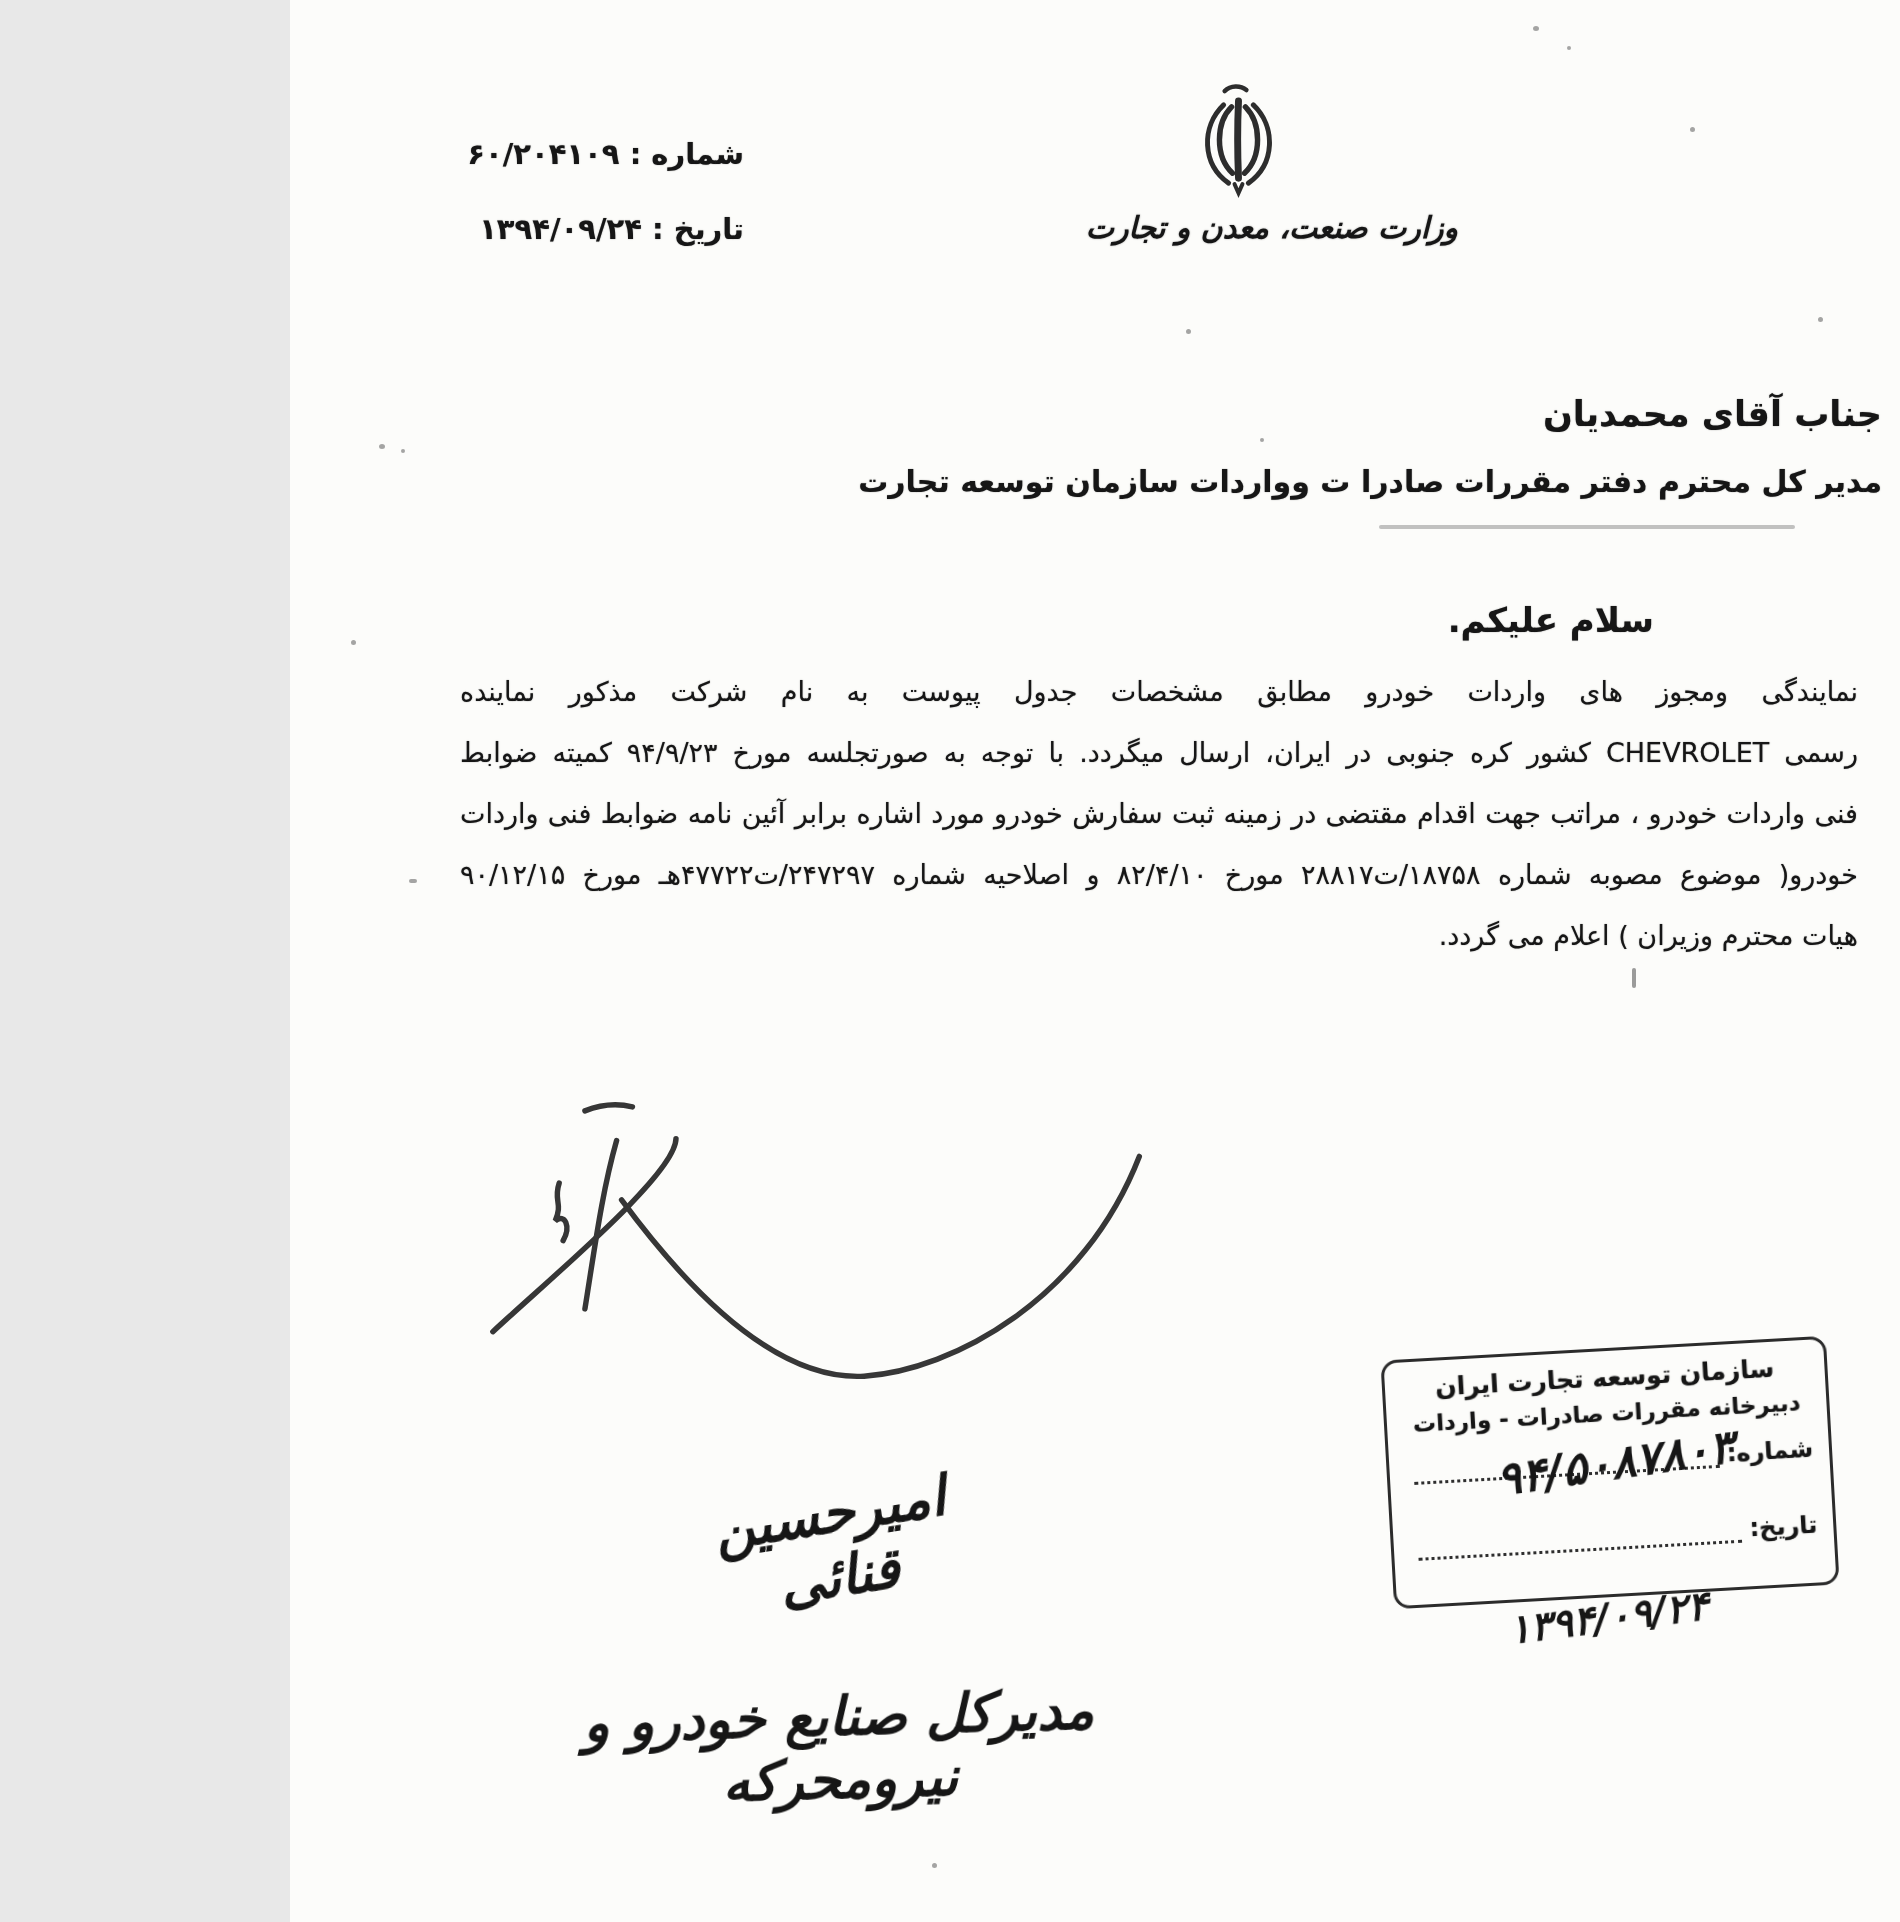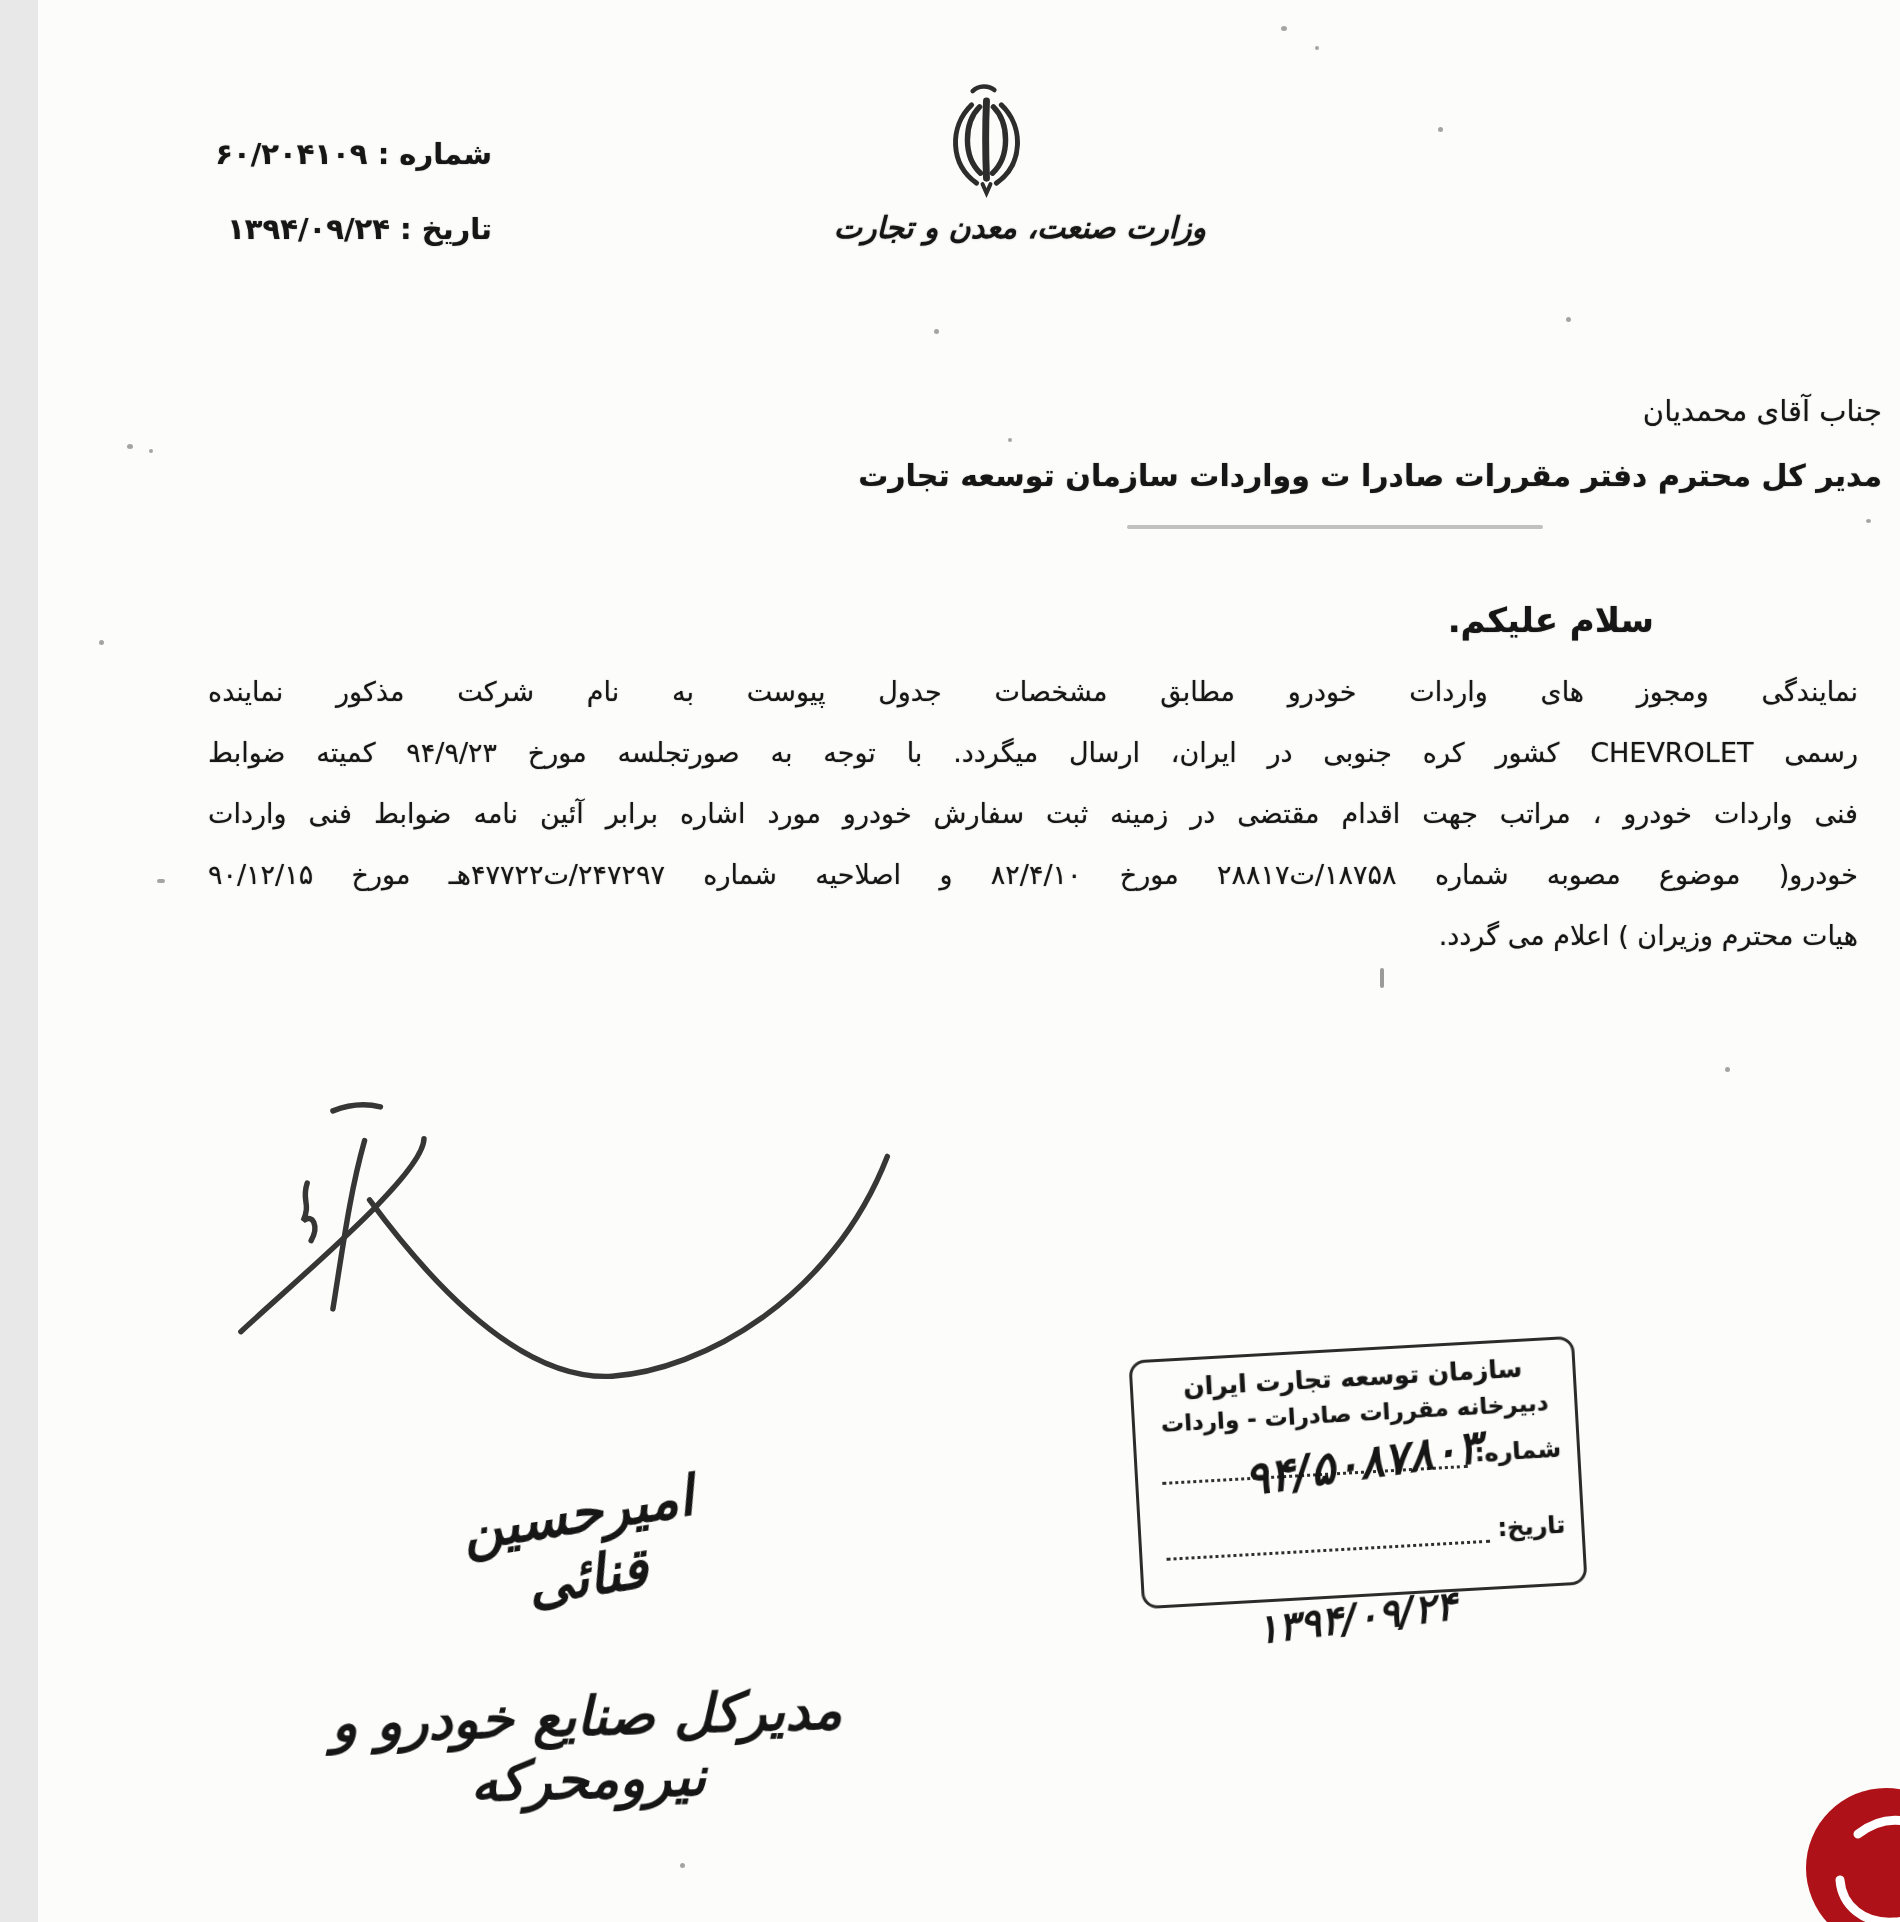--- a/index.html
+++ b/index.html
@@ -1,17 +1,17 @@
 <!DOCTYPE html>
 <html lang="fa" dir="rtl"><head>
 <meta charset="utf-8">
 <style>
   html,body{margin:0;padding:0;background:#e8e8e8;}
   .page{
-    position:relative; width:1862px; height:1923px; overflow:hidden;
+    position:relative; width:1610px; height:1923px; overflow:hidden;
     background:#fcfcfa;
     font-family:"DejaVu Sans", sans-serif;
     direction:rtl; color:#161616;
   }
   .soft{ text-shadow:0 0 1.2px rgba(25,25,25,.55); }
   .softer{ text-shadow:0 0 1.8px rgba(25,25,25,.45); }
 
   
   .meta{ position:absolute; left:117px; top:137px; width:337px; text-align:right; }
   .meta .row{ height:75px; font-size:29px; font-weight:600; letter-spacing:0.5px; }
@@ -19,21 +19,21 @@
   
   .emblem{ position:absolute; left:899px; top:81px; width:99px; height:129px; }
   .ministry{
     position:absolute; left:752px; top:210px; width:416px; text-align:right;
     font-size:30px; font-weight:700; font-style:italic; letter-spacing:1px;
     filter:blur(0.4px);
   }
 
   
   .recipient{ position:absolute; right:18px; top:394px; text-align:right; }
-  .recipient .l1{ font-size:29px; font-weight:400; }
+  .recipient .l1{ font-size:35px; font-weight:700; }
   .recipient .l2{ font-size:30px; font-weight:700; margin-top:30px; }
   .underline-smudge{
     position:absolute; left:1089px; top:525px; width:416px; height:4px;
     background:#8f8f8f; opacity:.55; border-radius:2px;
   }
 
   .salutation{ position:absolute; right:246px; top:600px; font-size:34px; font-weight:600; }
 
   
   .body-text{ position:absolute; right:42px; left:170px; top:661px; font-size:27px; line-height:61px; }

